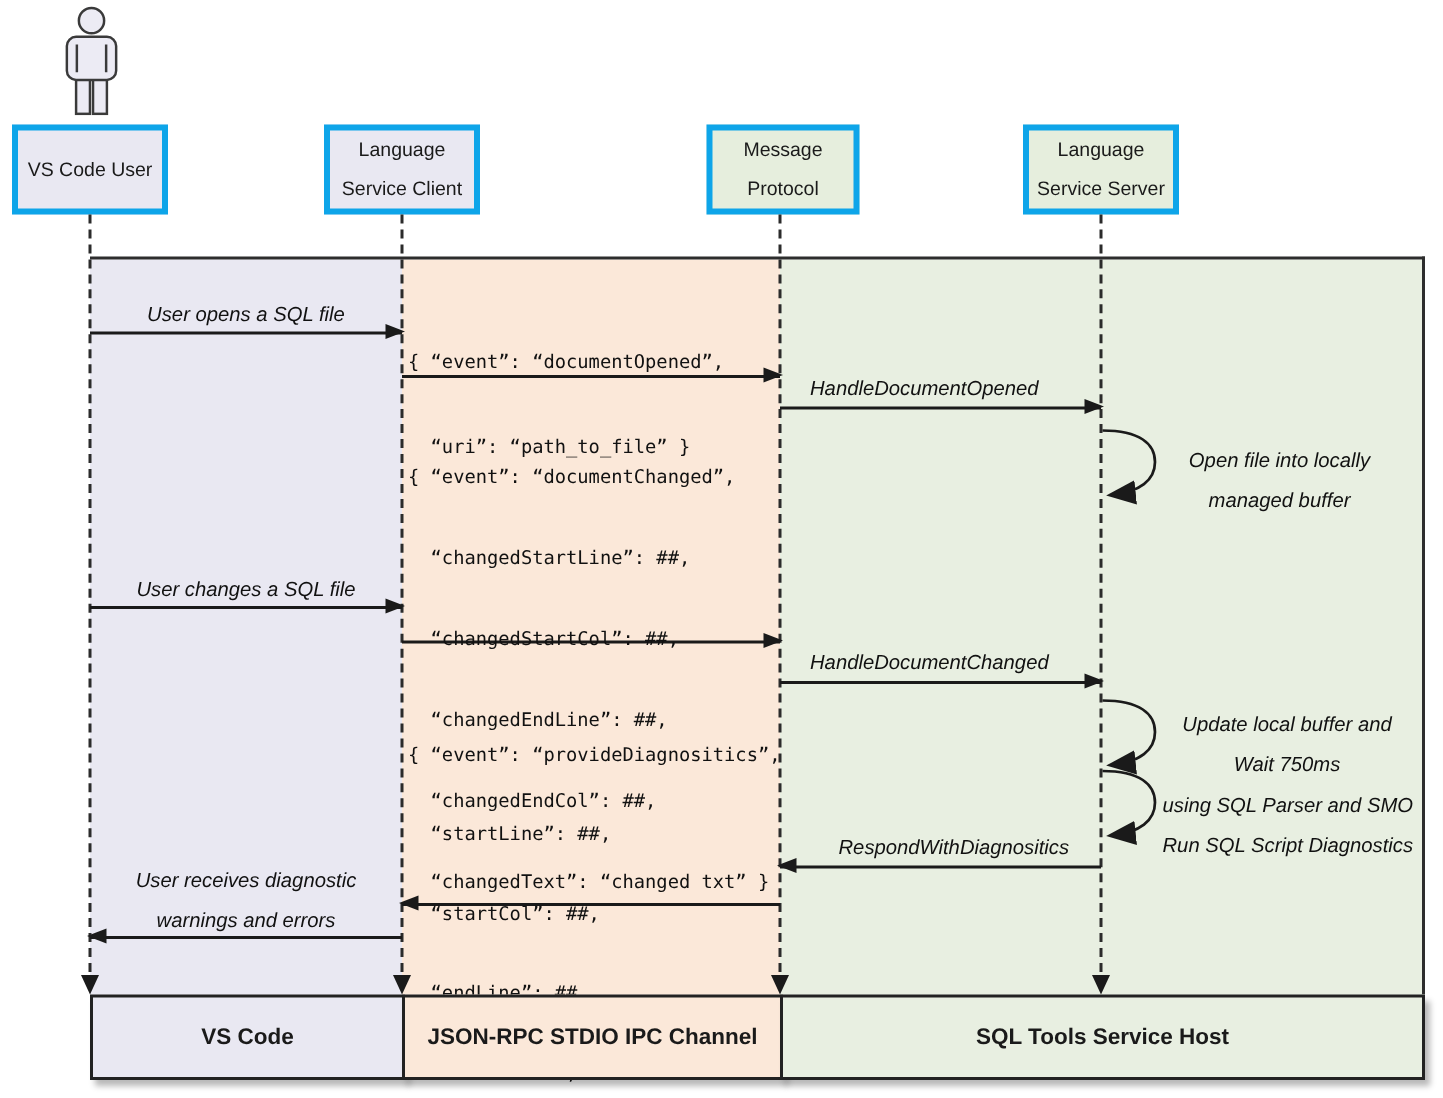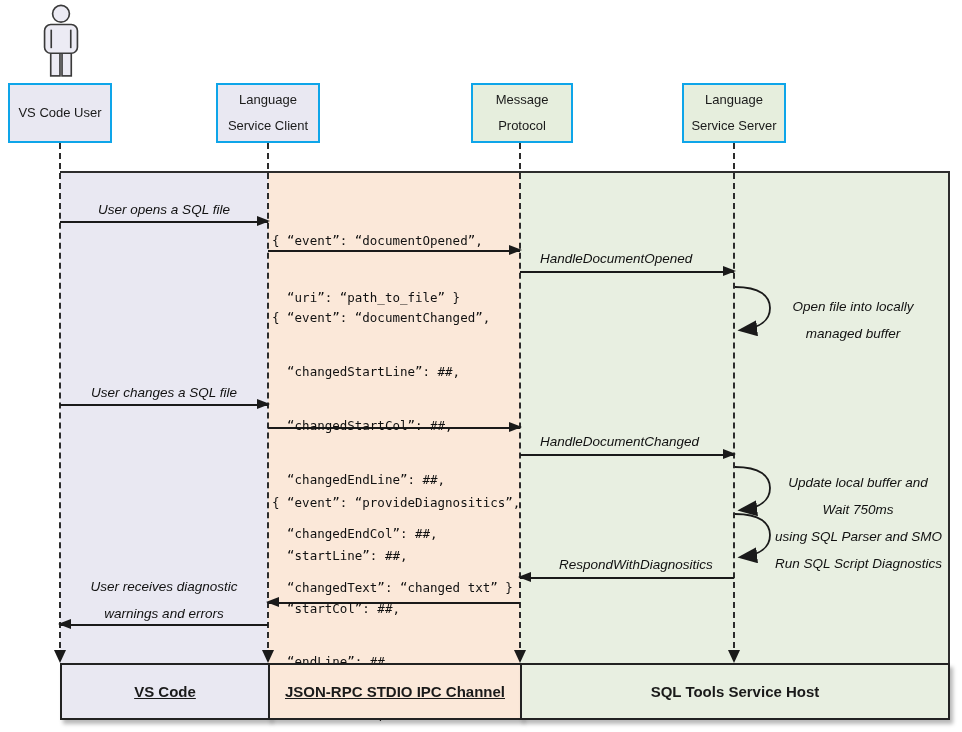--- a/index.html
+++ b/index.html
@@ -2,21 +2,21 @@
 <html><head>
 <meta charset="utf-8">
 <style>
   html,body{margin:0;padding:0;background:#ffffff;}
   .stage{
     position:relative;width:962px;height:732px;background:#ffffff;overflow:hidden;
     font-family:"Liberation Sans",sans-serif;color:#1a1a1a;
   }
   
   .pbox{
-    position:absolute;box-sizing:border-box;border:2px solid #0ea5e9;
+    position:absolute;box-sizing:border-box;border:4px solid #0ea5e9;
     display:flex;flex-direction:column;align-items:center;justify-content:center;
     font-size:13px;line-height:26px;text-align:center;
   }
   .pbox.lav{background:#e9e8f2;}
   .pbox.grn{background:#e6eedd;}
   
   .band{position:absolute;top:173px;height:490px;}
   .band.lav{background:#e9e8f2;}
   .band.pch{background:#fbe8d9;}
   .band.grn{background:#e8efe1;}
@@ -165,23 +165,23 @@
   </div>
   <div class="code lh23" style="left:272px;top:465px;">
     <div>{ “event”: “provideDiagnositics”,</div>
     <div>  “startLine”: ##,</div>
     <div>  “startCol”: ##,</div>
     <div>  “endLine”: ##,</div>
     <div>  “endCol”: ##,</div>
     
   </div>
 
-  <div class="fbox lav" style="left:60px;width:210px;text-decoration:underline;">
+  <div class="fbox lav" style="left:60px;width:210px;">
     <span>VS Code</span>
   </div>
-  <div class="fbox pch" style="left:268px;width:254px;text-decoration:underline;">
+  <div class="fbox pch" style="left:268px;width:254px;">
     <span>JSON-RPC STDIO IPC Channel</span>
   </div>
   <div class="fbox grn" style="left:520px;width:430px;">
     <span>SQL Tools Service Host</span>
   </div>
 
 </div>
 
 </body></html>

